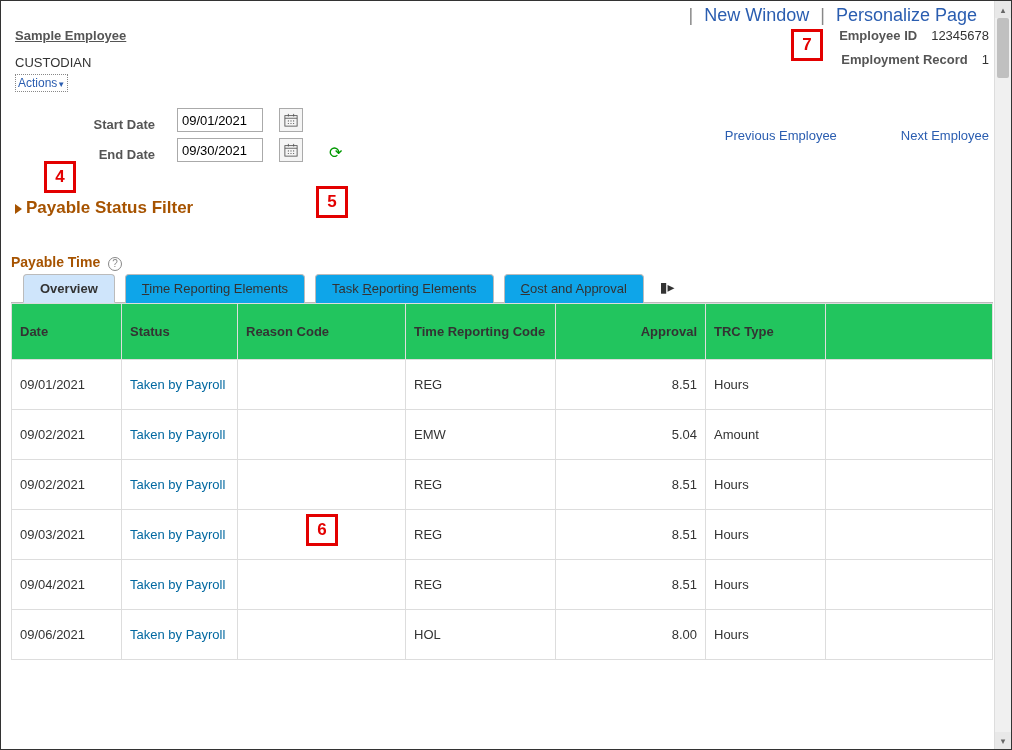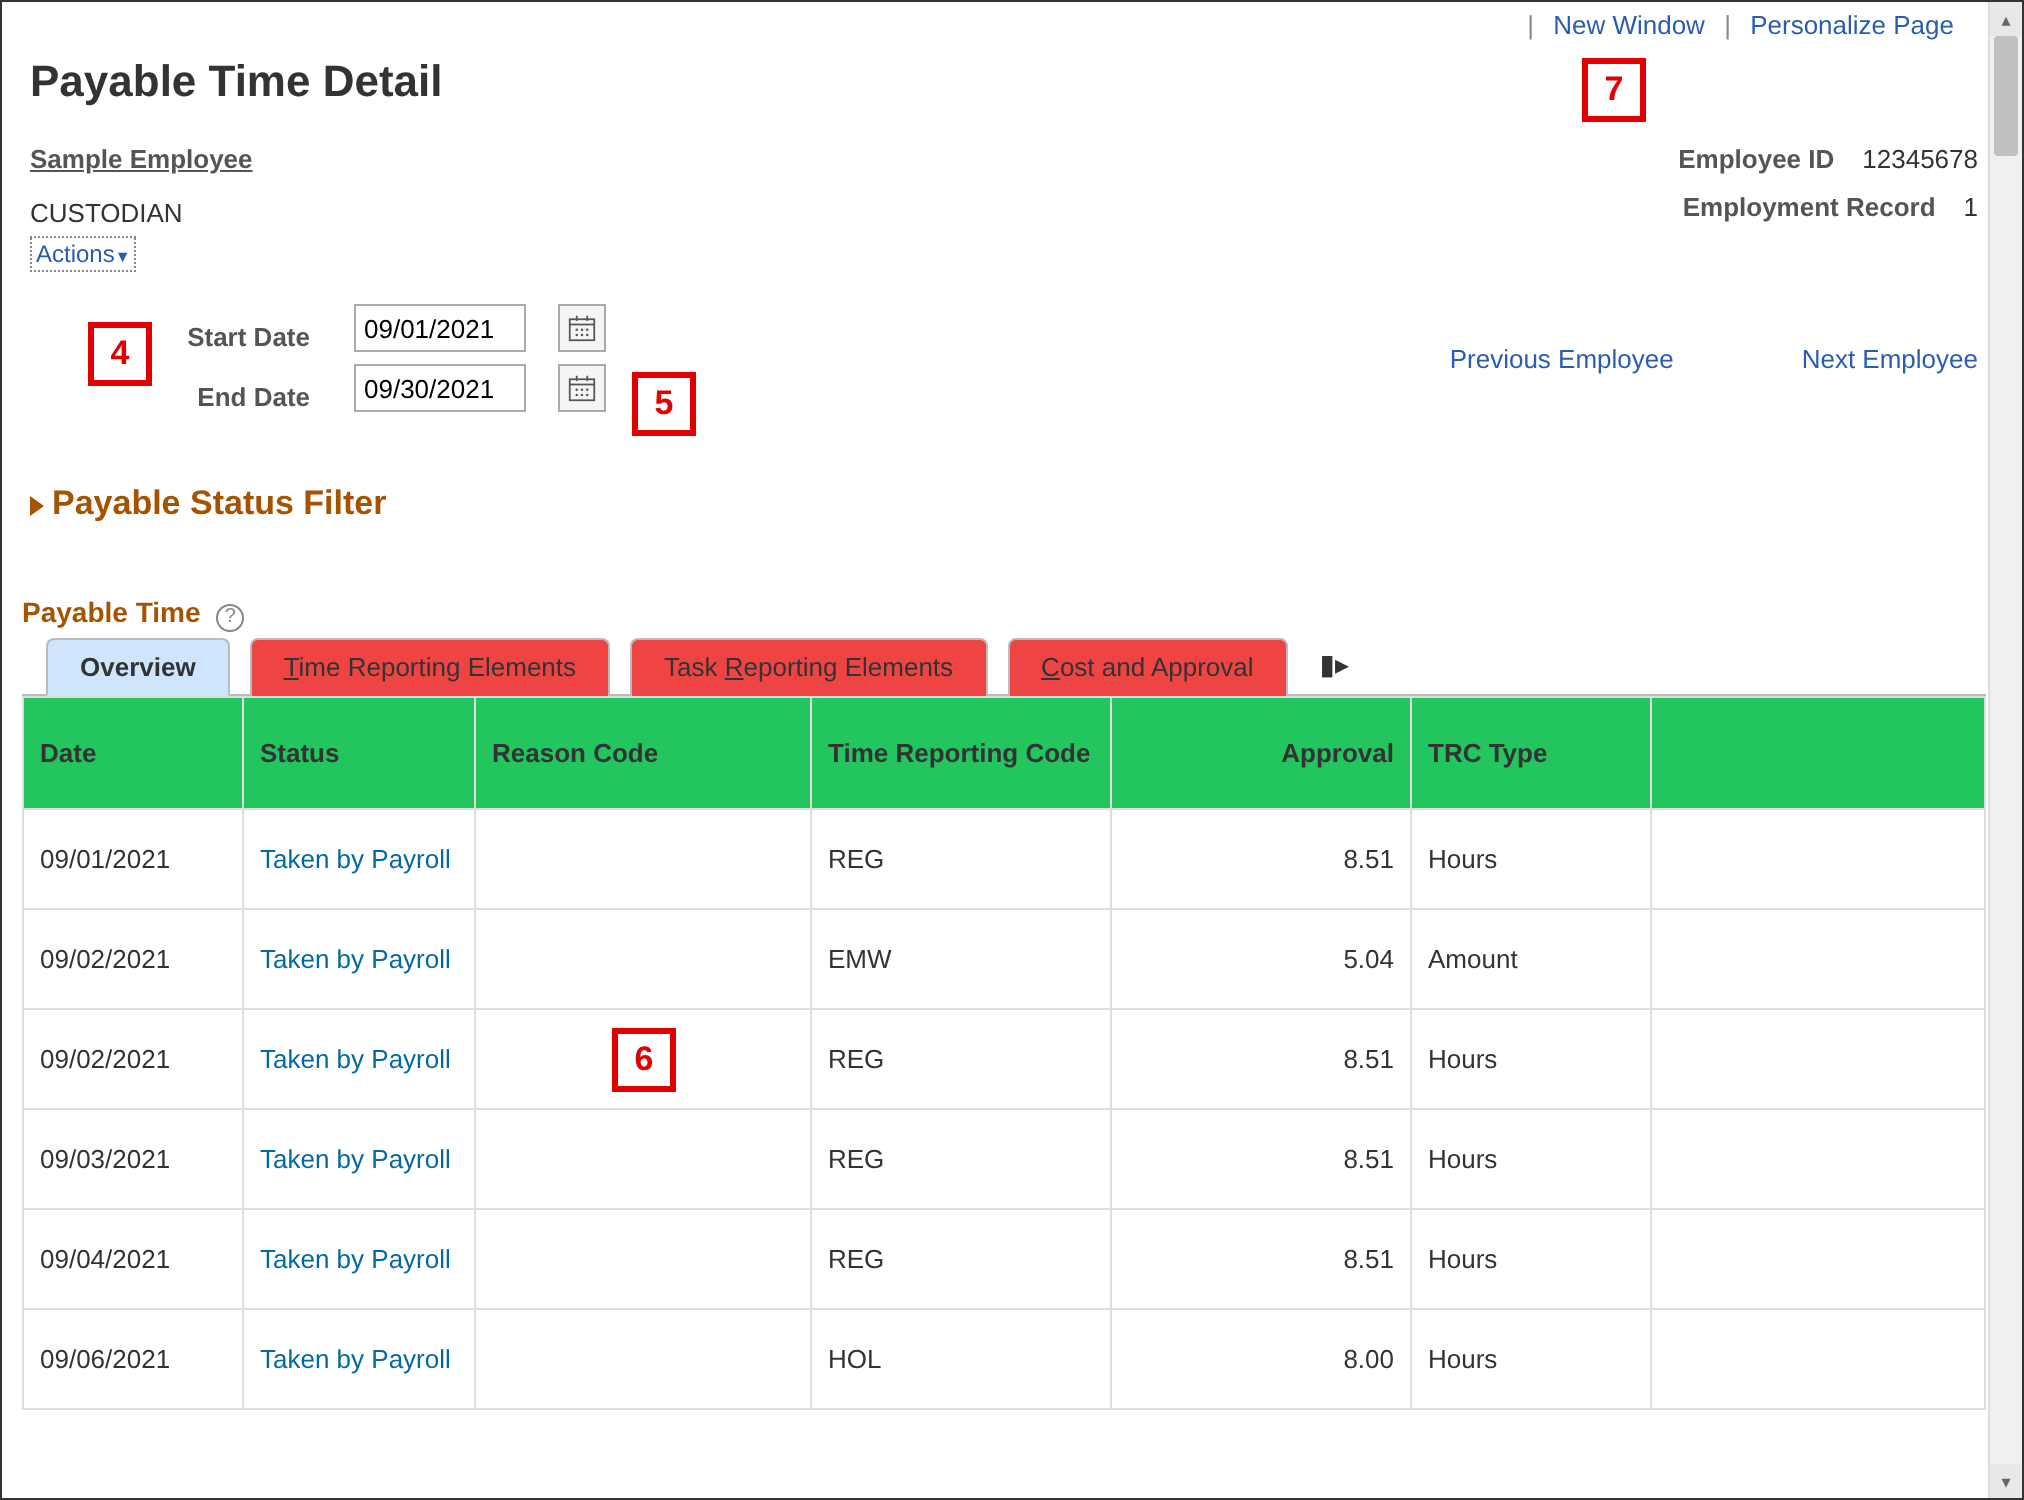--- a/index.html
+++ b/index.html
@@ -45,21 +45,21 @@
     height: 60px;
     background: #c0c0c0;
     border-radius: 2px;
   }
   .content {
     padding: 0 18px 0 10px;
   }
   .top-links {
     text-align: right;
     padding: 4px 10px 0 0;
-    font-size: 13px;
+    font-size: 18px;
     color: #888;
   }
   .top-links a {
     color: #2a5db0;
     text-decoration: none;
     padding: 0 6px;
   }
   .page-title {
     font-size: 22px;
     font-weight: bold;
@@ -187,21 +187,21 @@
     gap: 10px;
     border-bottom: 1px solid #bbb;
     align-items: stretch;
     padding-left: 12px;
   }
   .tab {
     border: 1px solid #bbb;
     border-bottom: none;
     border-radius: 4px 4px 0 0;
     padding: 6px 16px;
-    background: #ef4444;
+    background: #0ea5e9;
     cursor:pointer;
     position:relative;
     top:1px;
   }
   .tab.active {
     background: #cfe5fb;
     font-weight: bold;
     border-bottom: 1px solid #cfe5fb;
   }
   .tab u { text-decoration: underline; }
@@ -261,21 +261,20 @@
 
   <div class="content">
 
     <div class="top-links">
       <span>|</span>
       <a href="#">New Window</a>
       <span>|</span>
       <a href="#">Personalize Page</a>
     </div>
 
-    <div class="page-title">Payable Time Detail</div>
 
     <div class="info-row">
       <div class="emp-name">Sample Employee</div>
       <div class="info-right">
         <span class="info-label">Employee ID</span>
         <span>12345678</span>
       </div>
     </div>
 
     <div class="info-row" style="margin-top:6px;">

